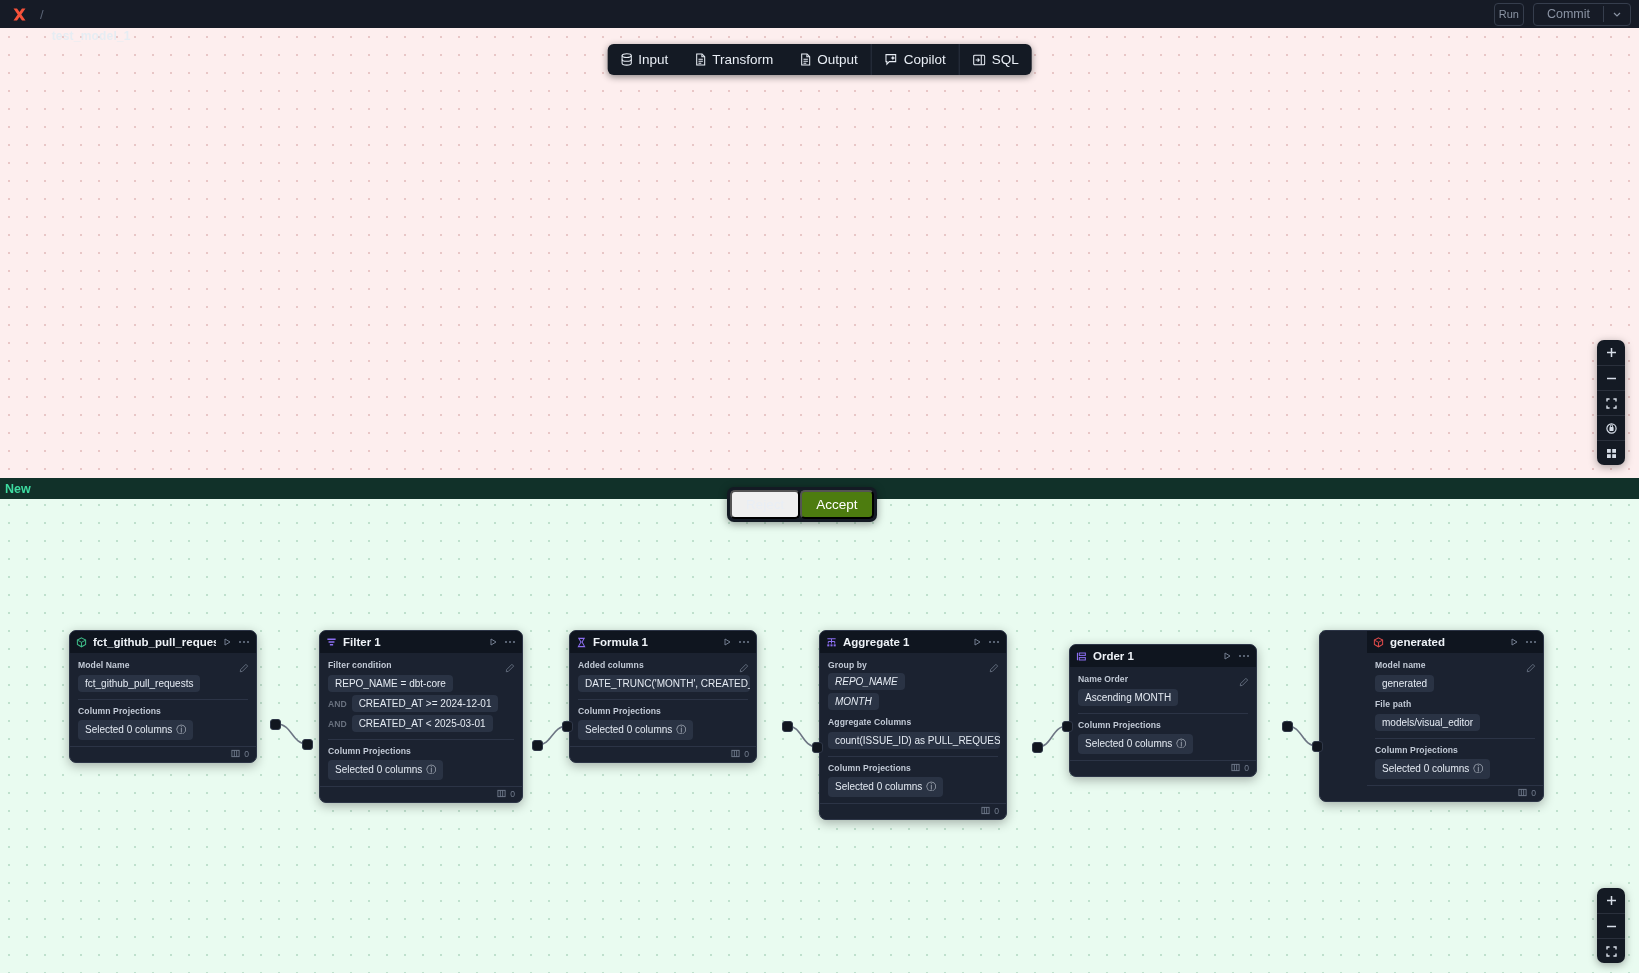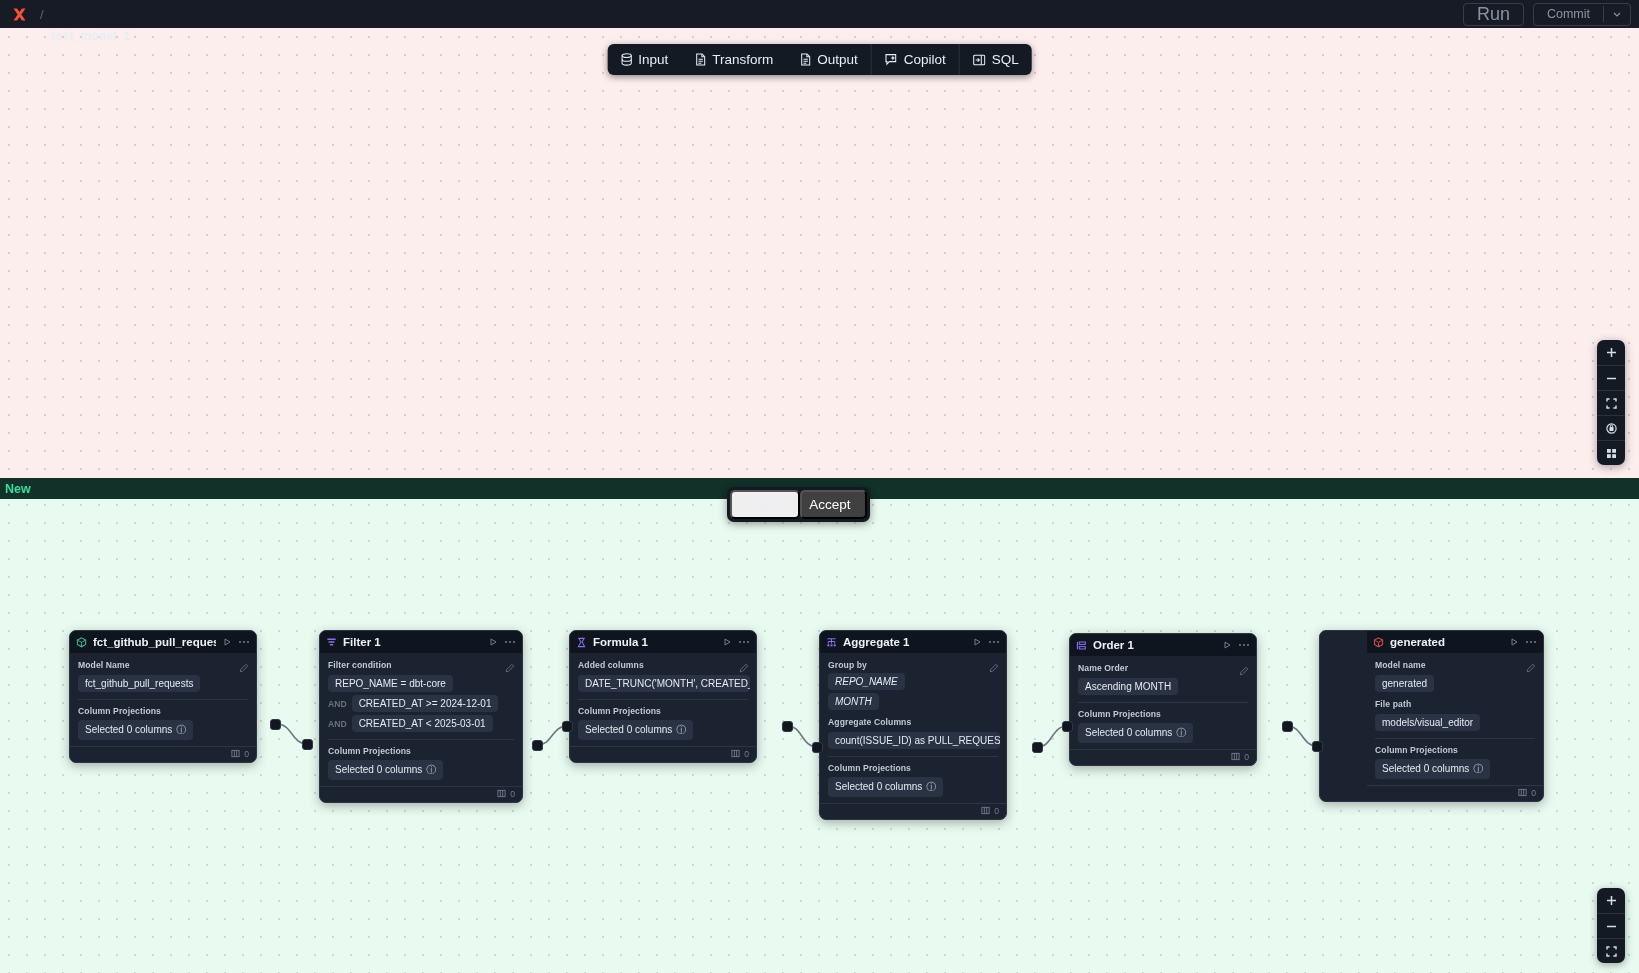--- a/index.html
+++ b/index.html
@@ -17,21 +17,21 @@
     background: #161b26; display: flex; align-items: center;
     padding: 0 8px; z-index: 60;
   }
   .logo { width: 22px; height: 20px; display: flex; align-items: center; justify-content: center; margin-right: 6px; }
   .logo svg { display: block; }
   .bc-sep { color: #5b6577; font-size: 13px; margin: 0 8px 0 4px; }
   .bc-title { color: #e6edf3; font-size: 12px; font-weight: bold; letter-spacing: .2px; margin-top: 43px; }
   .tb-right { margin-left: auto; display: flex; align-items: center; gap: 9px; }
   .tb-btn {
     border: 1px solid #363e4d; border-radius: 4px; color: #8a93a3;
-    font-size: 18px; padding: 3px 13px; background: transparent; line-height: 15px;
+    font-size: 11px; padding: 3px 4px; background: transparent; line-height: 15px;
   }
   .tb-split { display: flex; align-items: center; border: 1px solid #363e4d; border-radius: 4px; overflow: hidden; }
   .tb-split > div { color: #8a93a3; font-size: 12.5px; padding: 3px 13px; line-height: 15px; }
   .tb-split .caret { border-left: 1px solid #363e4d; padding: 3px 8px; display: flex; align-items: center; }
 
   
   .pane { position: absolute; left: 0; right: 0; overflow: hidden; }
   .pane-current { top: 28px; height: 450px; background: #fdeeee; }
   .pane-new     { top: 478px; height: 495px; background: #e9fbf0; }
 
@@ -61,21 +61,21 @@
   .tool.sep { border-left: 1px solid #2b3240; }
   .tool svg { display: block; flex: none; }
 
   
   .decision {
     position: absolute; top: 487px; left: 727px; z-index: 50;
     display: flex; align-items: center; background: #141a24;
     border-radius: 7px; padding: 3px; box-shadow: 0 2px 9px rgba(0,0,0,.4);
   }
   .dec-btn { font-size: 13.5px; padding: 5px 14px; border-radius: 5px; color: #e9eef5; }
-  .dec-accept { background: #404040; color: #ffffff; padding-left: 7px; }
+  .dec-accept { background: #4d7c0f; color: #ffffff; }
 
   
   .zoomctl {
     position: absolute; right: 14px; width: 28px;
     background: #141a24; border-radius: 7px; z-index: 40;
     display: flex; flex-direction: column; box-shadow: 0 2px 8px rgba(0,0,0,.35);
   }
   .zoomctl.top { top: 340px; }
   .zoomctl.bot { bottom: 10px; }
   .zbtn { height: 25px; display: flex; align-items: center; justify-content: center; color: #d7dee8; }
@@ -376,21 +376,21 @@
         <span>
           <svg width="9" height="9" viewBox="0 0 10 10">
               <rect x="1" y="1.5" width="8" height="7" fill="none" stroke="#737d8e" stroke-width="1"></rect>
               <path d="M3.7 1.5 V8.5 M6.3 1.5 V8.5" stroke="#737d8e" stroke-width="1"></path>
             </svg>
         </span>
         <span>0</span>
       </div>
     </div>
 
-    <div class="node" style="left:1069px;top:155px;width:188px;">
+    <div class="node" style="left:1069px;top:166px;width:188px;">
       <div class="node-head">
         <span class="ico">
           <svg width="11" height="11" viewBox="0 0 12 12">
               <path d="M1.6 1.8 V10.2" stroke="#8b6ef0" stroke-width="1.2"></path>
               <rect x="3.6" y="2.2" width="6.6" height="2.6" fill="none" stroke="#8b6ef0" stroke-width="1.1"></rect>
               <rect x="3.6" y="7.2" width="6.6" height="2.6" fill="none" stroke="#8b6ef0" stroke-width="1.1"></rect>
             </svg>
         </span>
         <span class="node-title">Order 1</span>
         <span class="head-act">

